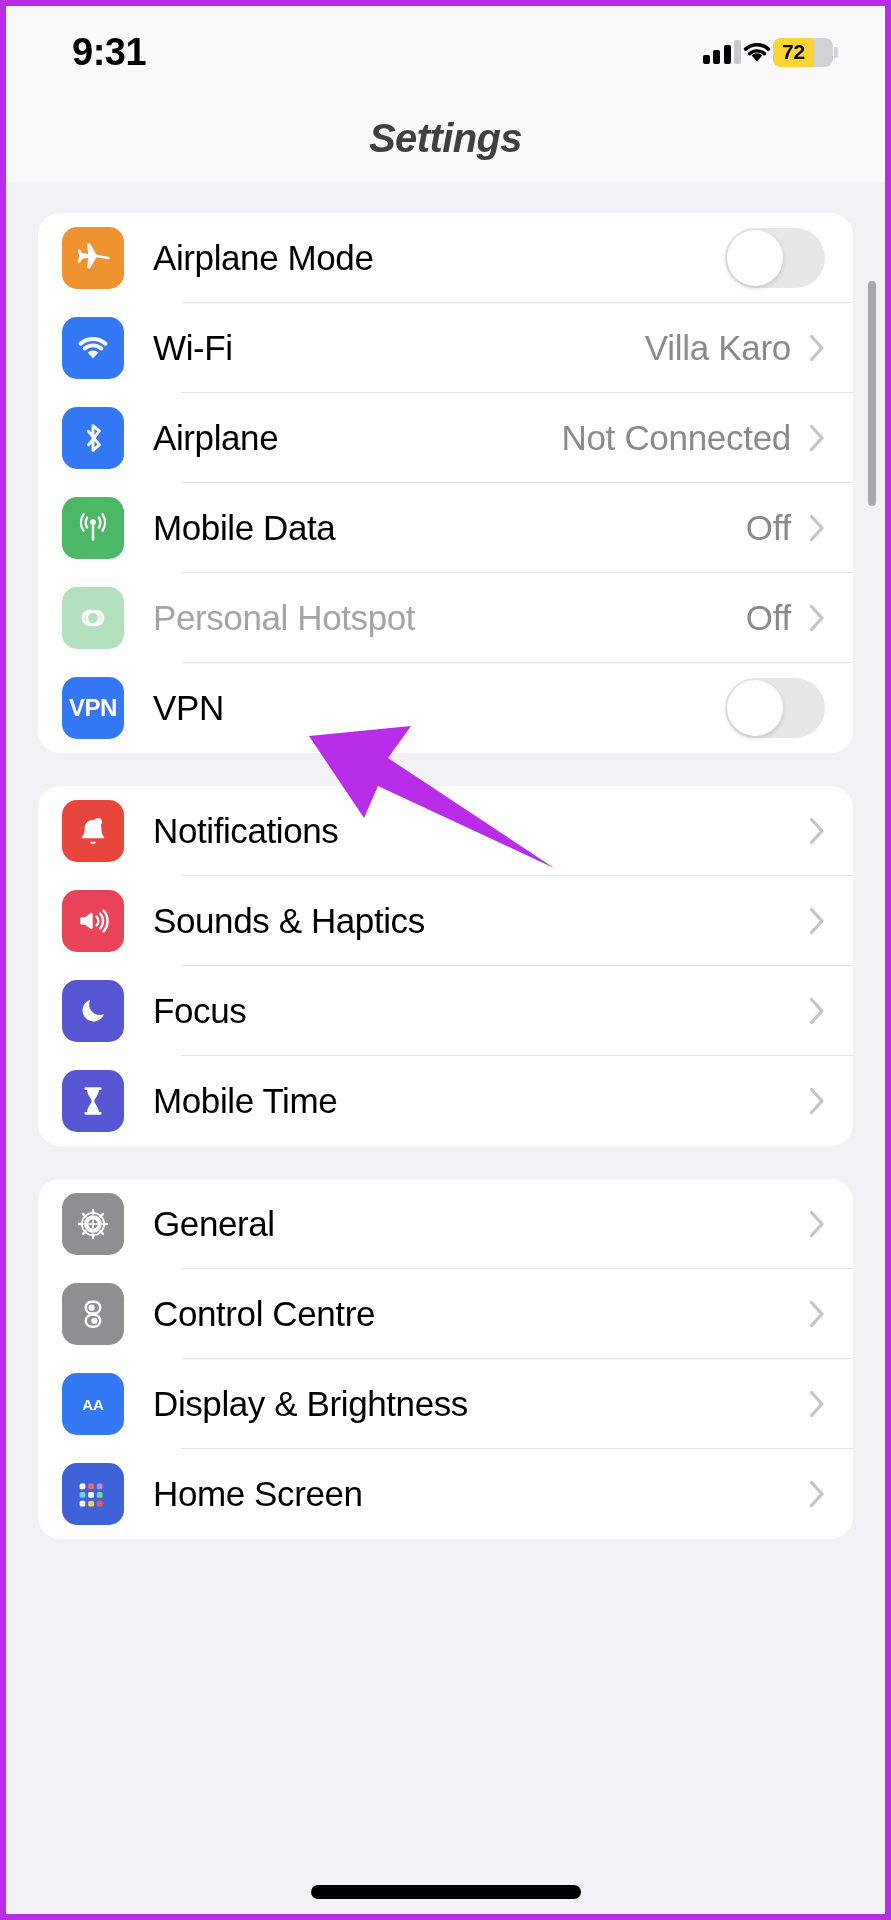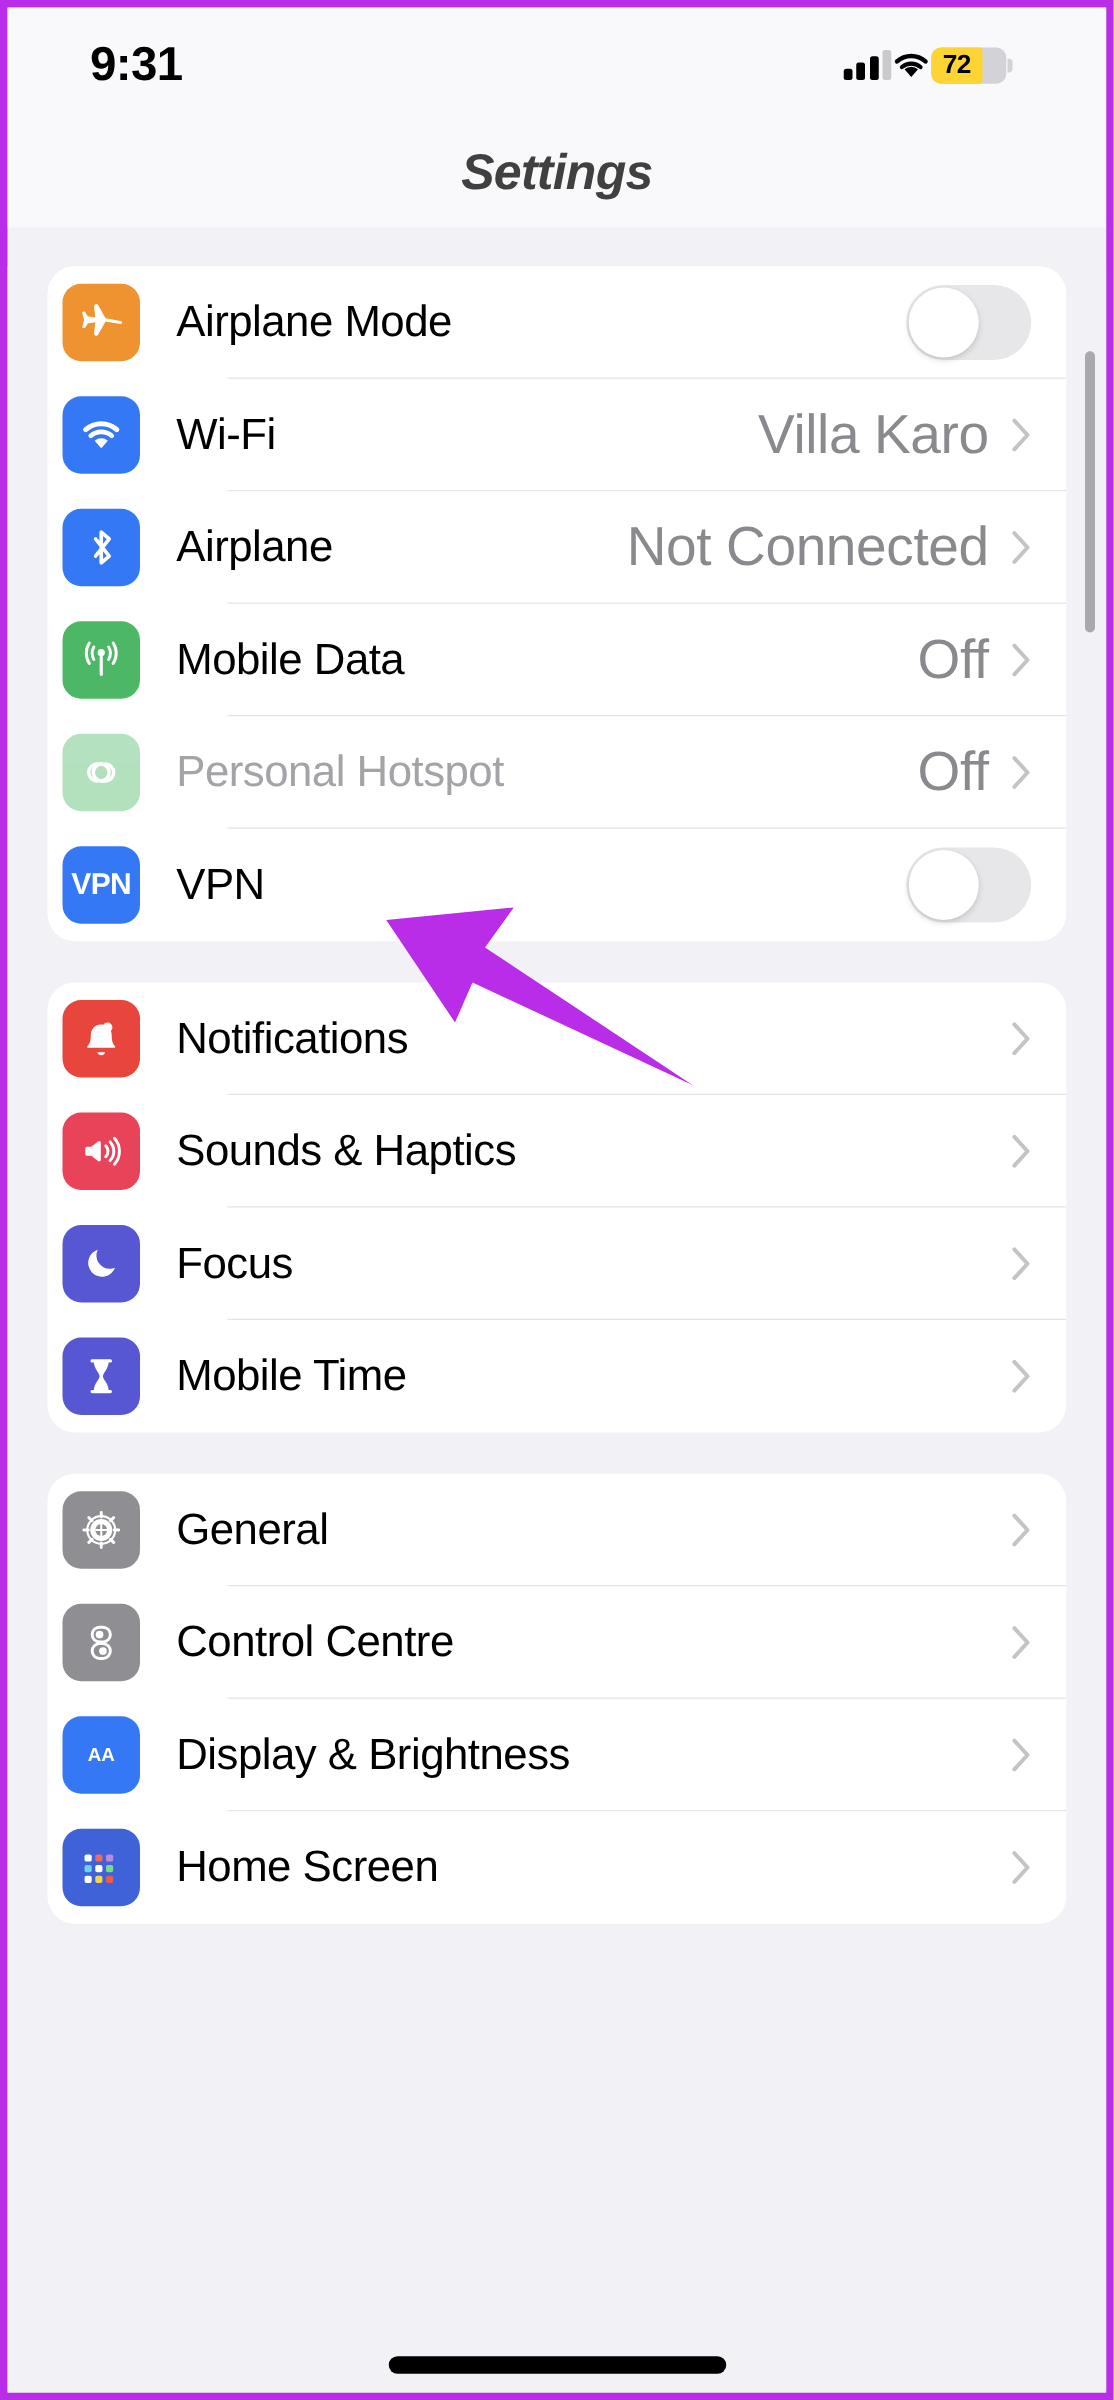--- a/index.html
+++ b/index.html
@@ -21,21 +21,21 @@
   }
 
   
   .statusbar {
     position:relative;
     height:88px;
     background:#f9f9fb;
     display:flex;
     align-items:center;
     justify-content:space-between;
-    padding:0 80px 0 66px;
+    padding:0 52px 0 66px;
   }
   .clock {
     font-size:38px;
     font-weight:700;
     letter-spacing:-0.5px;
     color:#000;
     line-height:1;
     margin-top:4px;
   }
   .status-right {
@@ -114,21 +114,21 @@
     margin-top:33px;
     overflow:hidden;
   }
   .group.first { margin-top:31px; }
 
   .row {
     position:relative;
     display:flex;
     align-items:center;
     height:90px;
-    padding-left:12px;
+    padding-left:24px;
     padding-right:28px;
   }
   .row .divider {
     position:absolute;
     left:144px; right:0; bottom:0;
     height:1.5px;
     background:#e4e4e7;
   }
   .row:last-child .divider { display:none; }
 
@@ -154,21 +154,21 @@
     letter-spacing:-0.4px;
     color:#000;
     margin-left:29px;
     flex:1 1 auto;
     white-space:nowrap;
   }
   .row.disabled .label { color:#a3a3a8; }
   .row.disabled .icon { opacity:0.42; }
 
   .value {
-    font-size:44px;
+    font-size:35px;
     letter-spacing:-0.3px;
     color:#8a8a8e;
     margin-right:18px;
     white-space:nowrap;
   }
 
   .chevron {
     width:16px; height:28px;
     flex:0 0 16px;
   }

